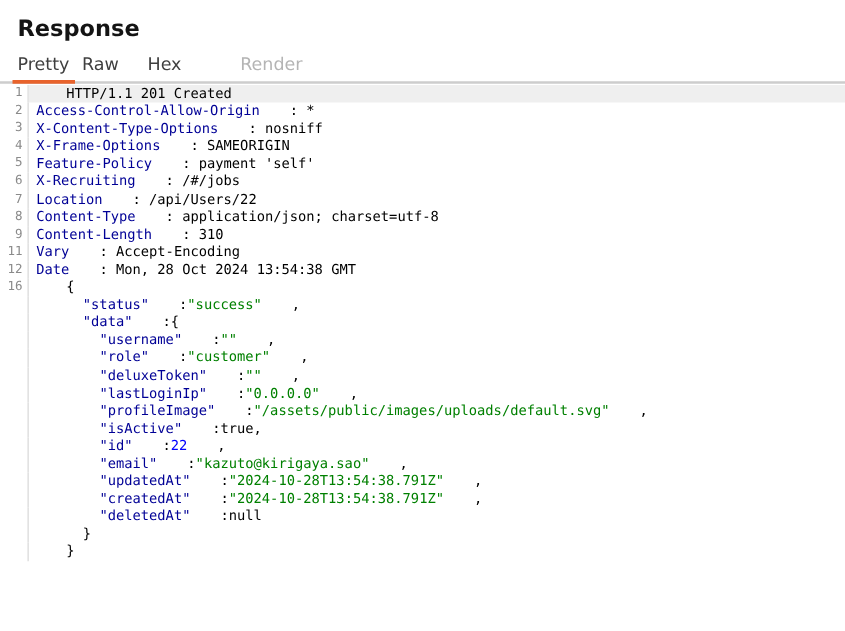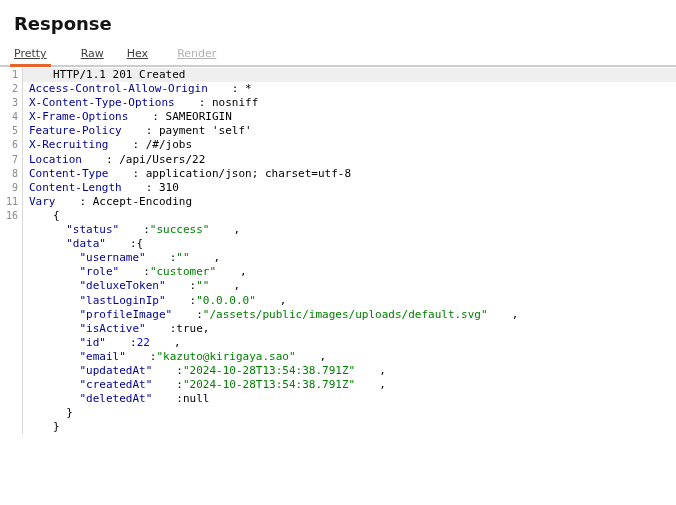--- a/index.html
+++ b/index.html
@@ -12,32 +12,31 @@
     font-size:18px;font-weight:bold;color:#141414;
     padding:13px 0 0 14px;
   }
   .tabbar{
     display:flex;align-items:flex-end;
     margin-top:9px;
     border-bottom:2px solid #cdcdcd;
     height:22px;
   }
   .tab{
-    font-size:11px;color:#3f3f3f;
+    font-size:14px;color:#3f3f3f;
     padding:3px 4px 4px 4px;
     margin-bottom:-2px;
     border-bottom:3px solid transparent;
     cursor:default;
     white-space:nowrap;
-    text-decoration:underline;
   }
   .tab:nth-child(1){margin-left:10px;}
-  .tab:nth-child(2){margin-left:26px;}
+  .tab:nth-child(2){margin-left:2px;}
   .tab:nth-child(3){margin-left:15px;}
-  .tab:nth-child(4){margin-left:21px;}
+  .tab:nth-child(4){margin-left:39px;}
   .tab.active{border-bottom-color:#e8632c;}
   .tab.disabled{color:#b4b4b4;}
   .editor{
     font-family:"DejaVu Sans Mono", monospace;
     font-size:11px;line-height:14.1px;
     padding-top:1px;
   }
   .line{display:flex;height:14.1px;}
   .gutter{
     flex:none;width:18px;text-align:right;
@@ -99,20 +98,24 @@
     </div>
     <div class="line">
       <span class="gutter">9</span>
       <span class="code"><span class="seg-key">Content-Length</span><span class="seg-plain">: 310</span></span>
     </div>
     <div class="line">
       <span class="gutter">11</span>
       <span class="code"><span class="seg-key">Vary</span><span class="seg-plain">: Accept-Encoding</span></span>
     </div>
     <div class="line">
+      <span class="gutter">12</span>
+      <span class="code"><span class="seg-key">Date</span><span class="seg-plain">: Mon, 28 Oct 2024 13:54:38 GMT</span></span>
+    </div>
+    <div class="line">
       <span class="gutter">16</span>
       <span class="code"><span class="seg-plain">{</span></span>
     </div>
     <div class="line">
       <span class="gutter"></span>
       <span class="code"><span class="seg-plain">  </span><span class="seg-key">"status"</span><span class="seg-plain">:</span><span class="seg-str">"success"</span><span class="seg-plain">,</span></span>
     </div>
     <div class="line">
       <span class="gutter"></span>
       <span class="code"><span class="seg-plain">  </span><span class="seg-key">"data"</span><span class="seg-plain">:{</span></span>

